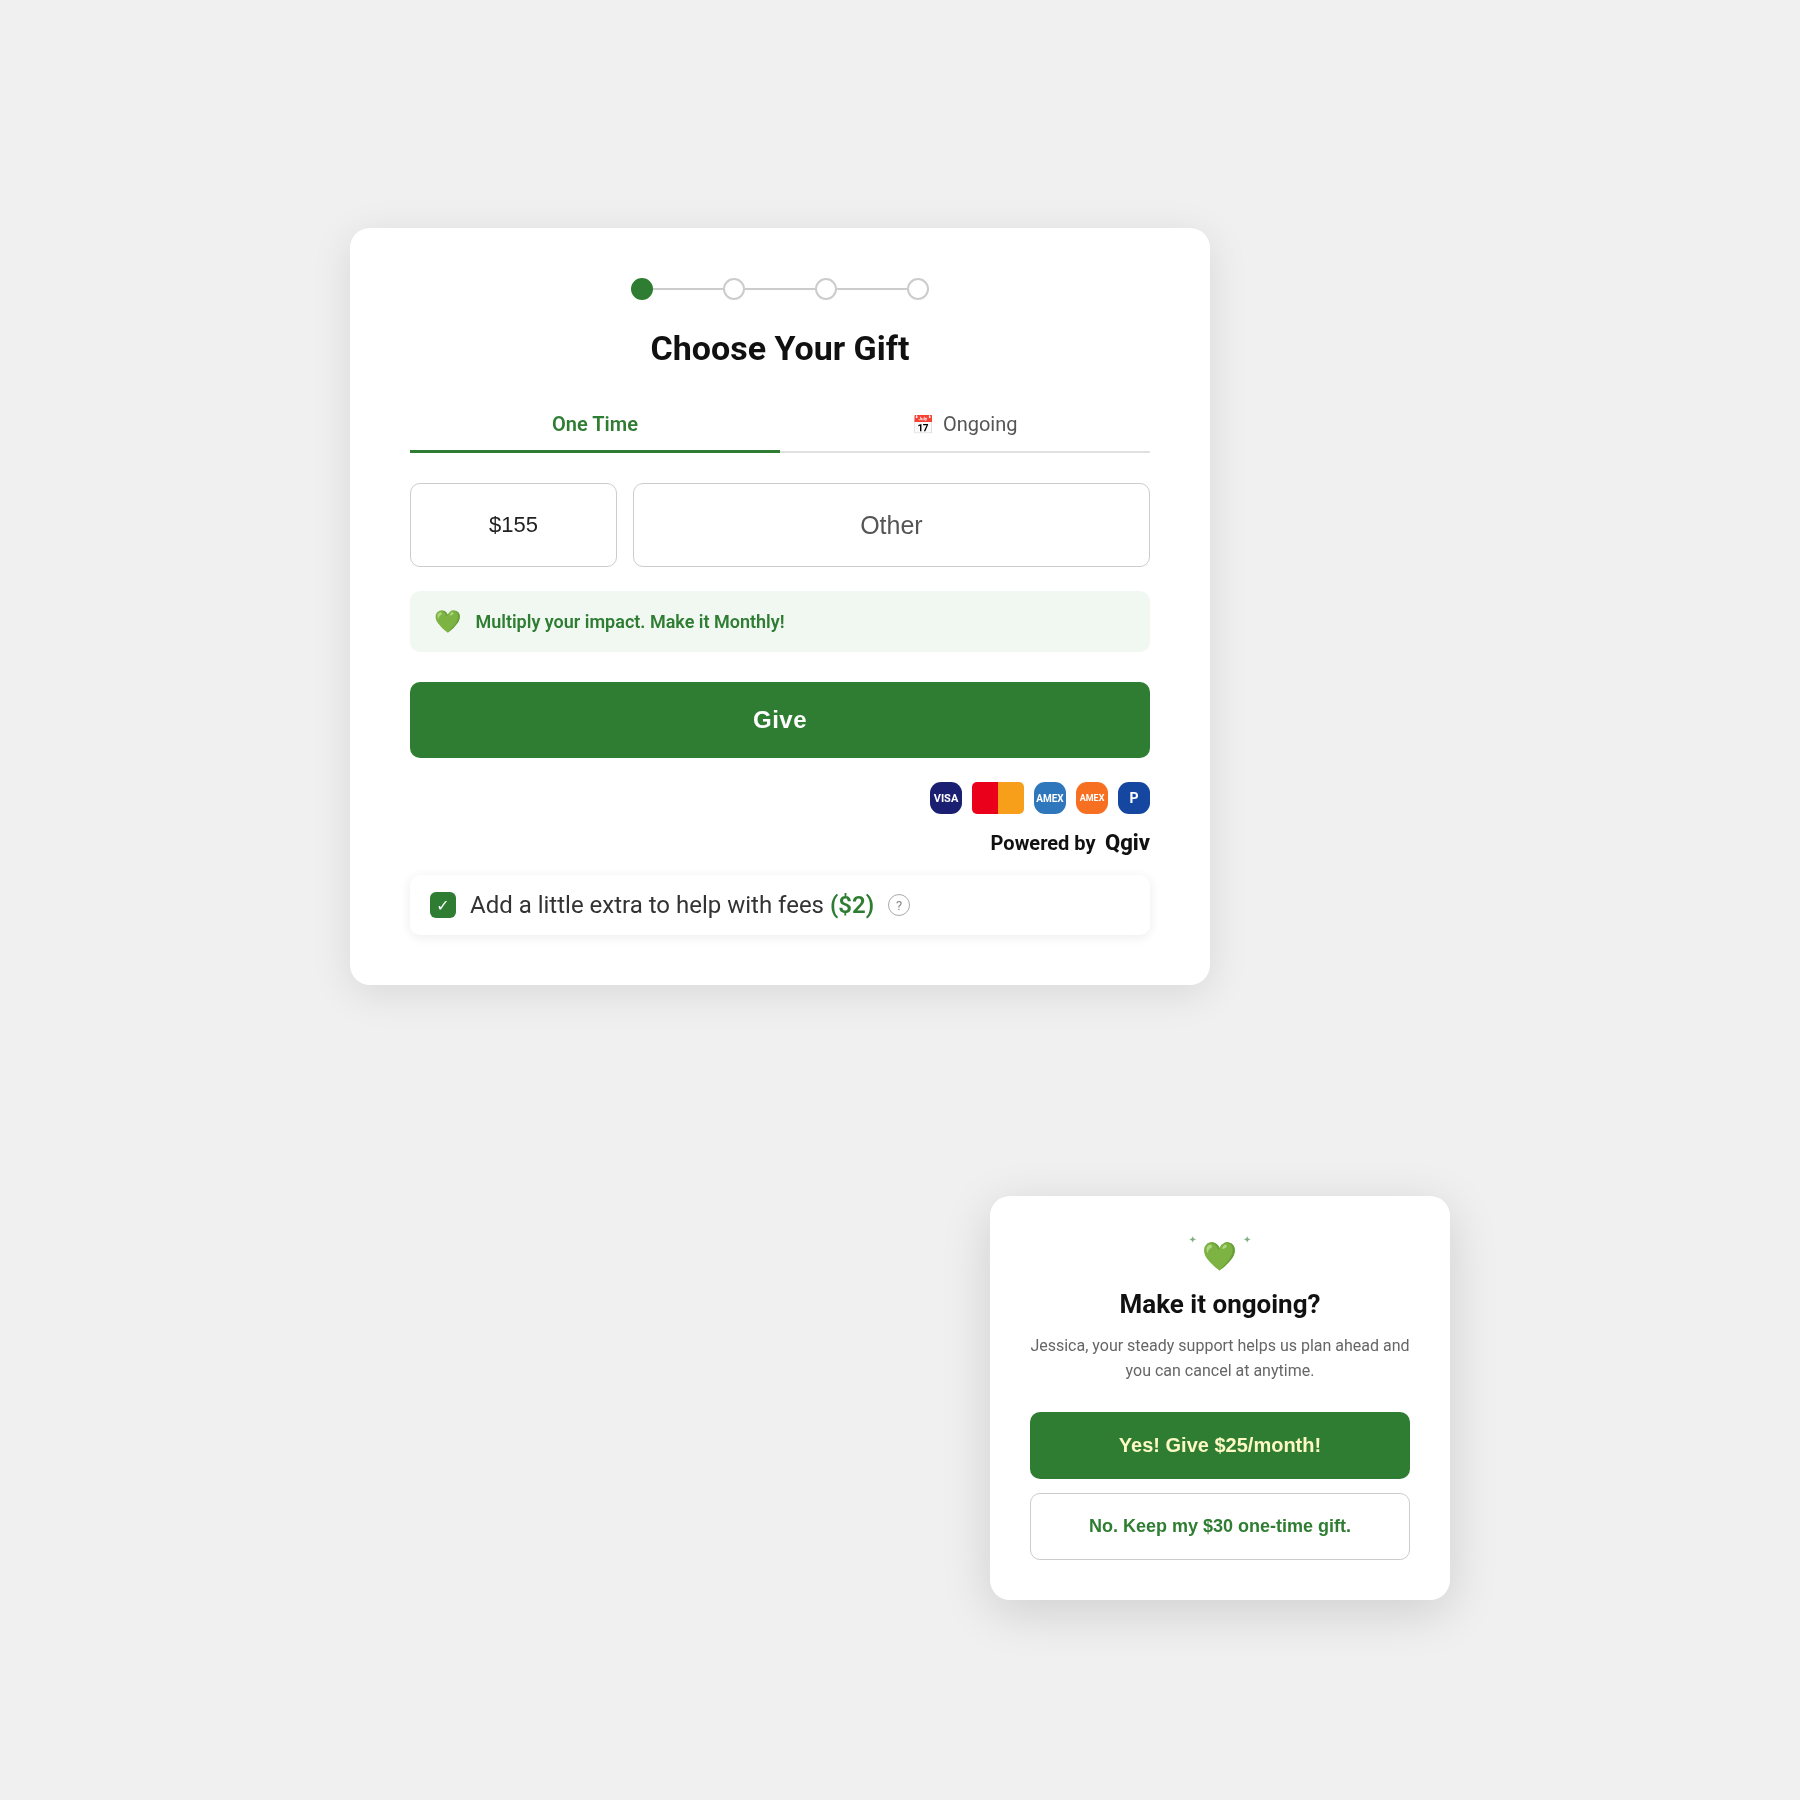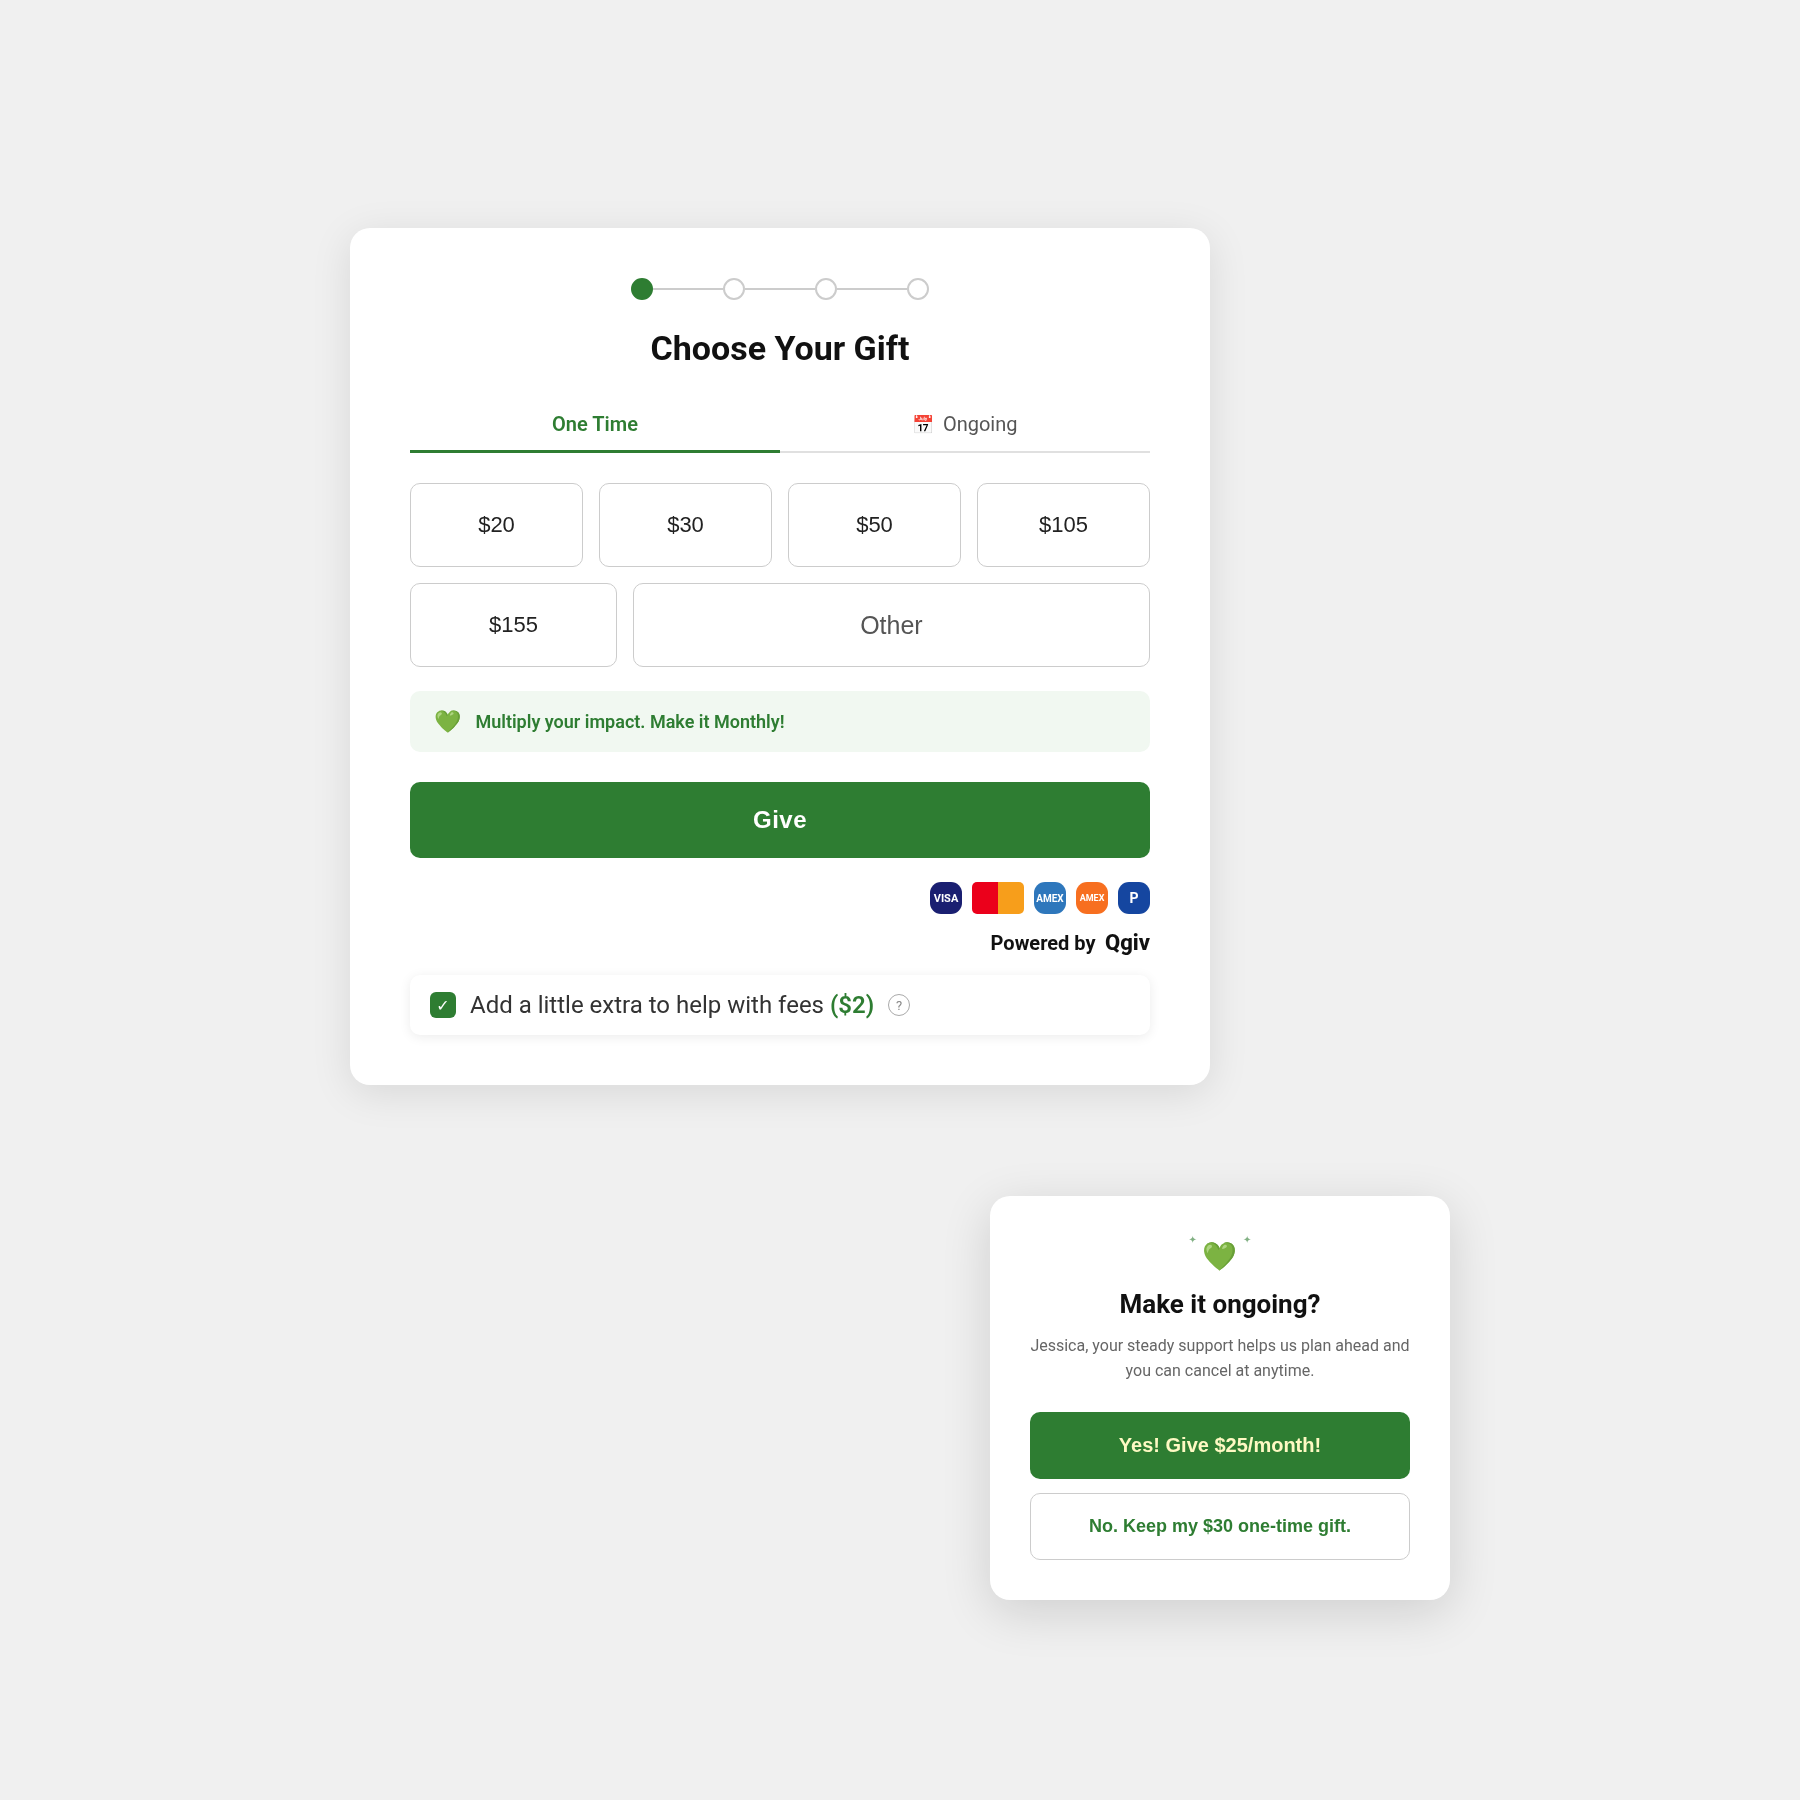--- a/index.html
+++ b/index.html
@@ -361,26 +361,20 @@
       <div class="tab active">
         <span>One Time</span>
       </div>
       <div class="tab">
         <span class="tab-icon">📅</span>
         <span>Ongoing</span>
       </div>
     </div>
 
     
-    <div class="amount-grid">
-      <button class="amount-btn">$20</button>
-      <button class="amount-btn">$30</button>
-      <button class="amount-btn">$50</button>
-      <button class="amount-btn">$105</button>
-    </div>
 
     
     <div class="amount-grid-row2">
       <button class="amount-btn">$155</button>
       <button class="other-btn">Other</button>
     </div>
 
     
     <div class="monthly-promo">
       <span class="promo-heart">💚</span>

